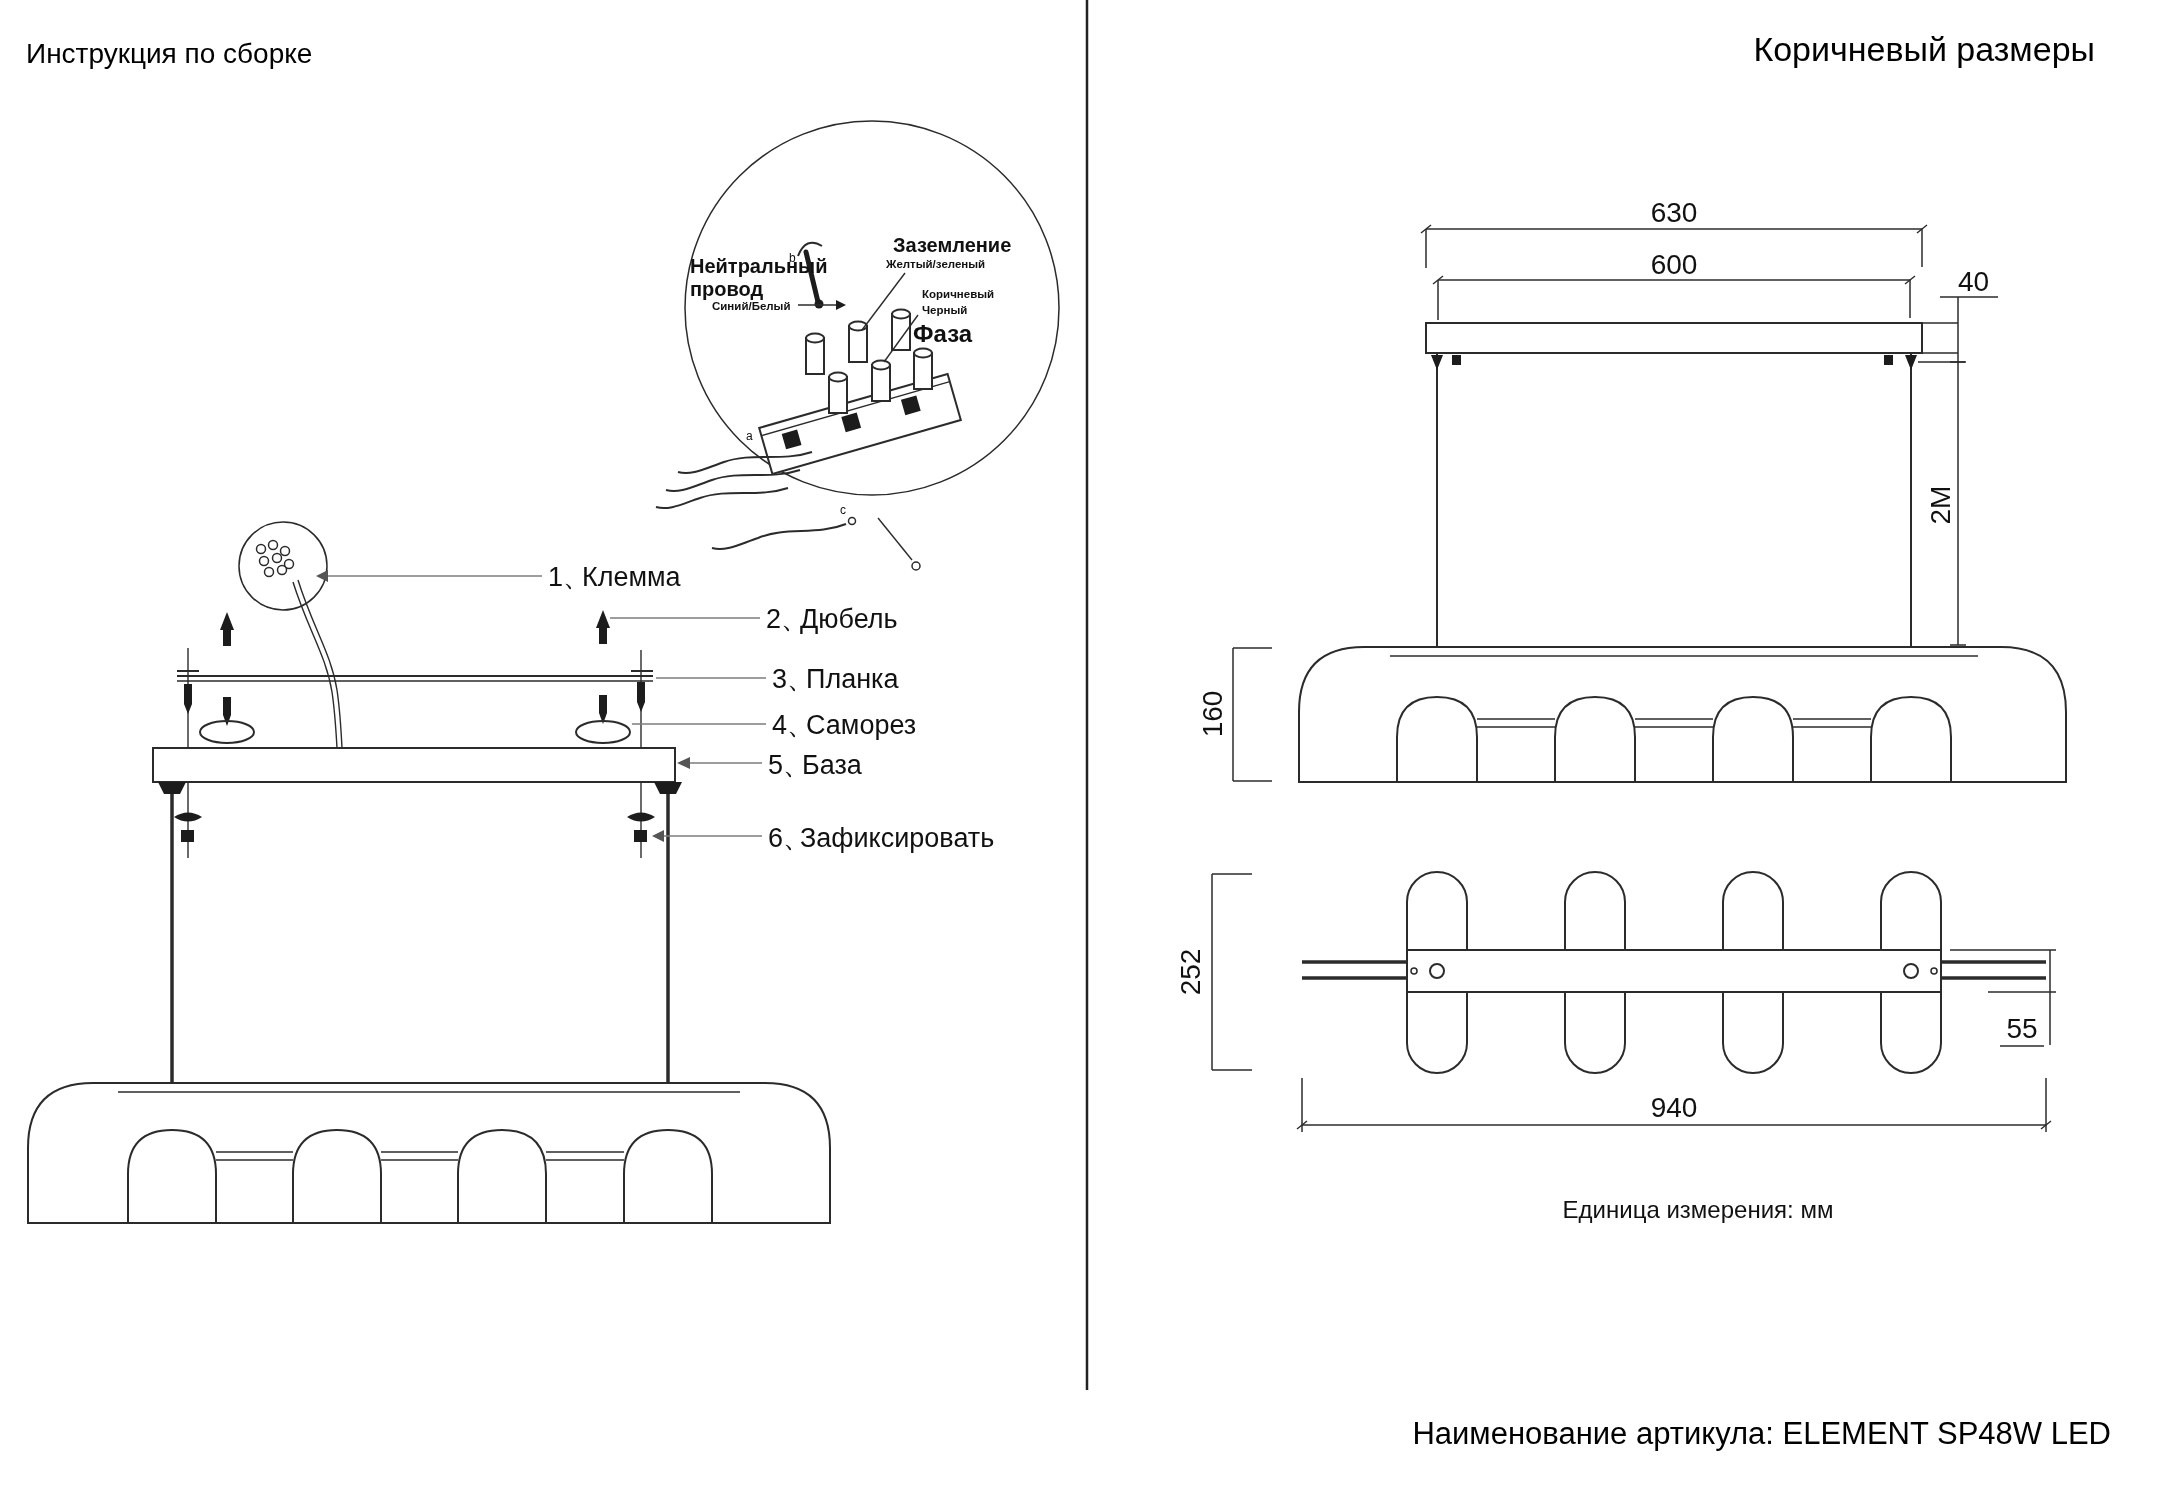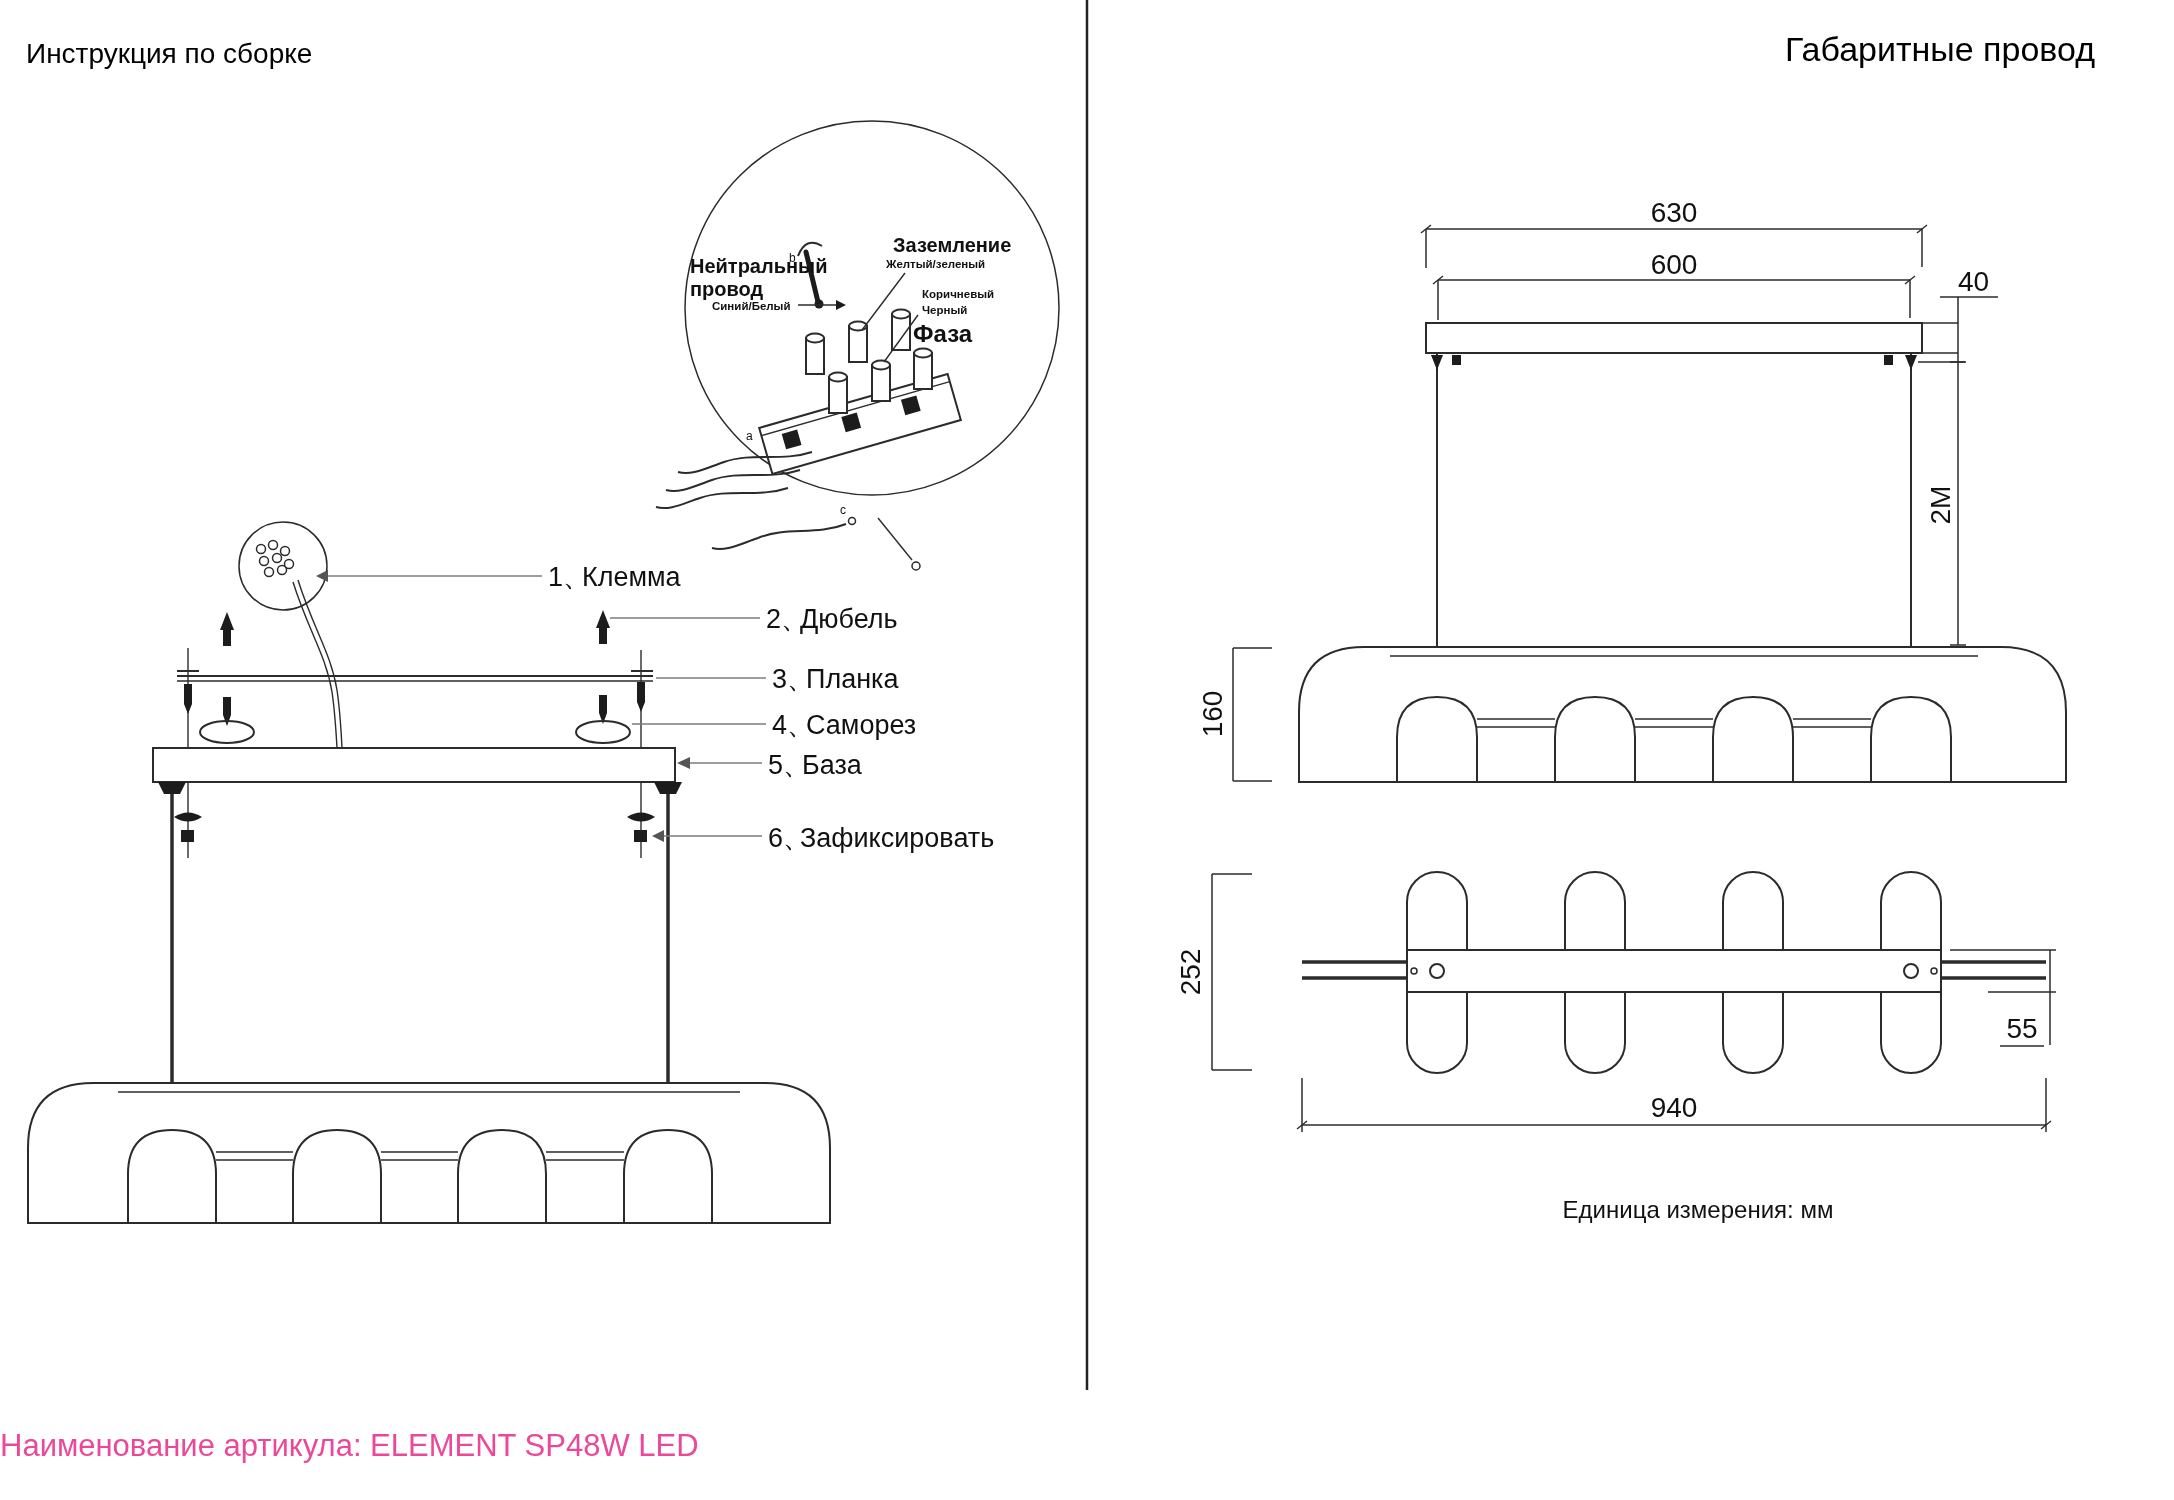--- a/index.html
+++ b/index.html
@@ -1,20 +1,20 @@
 <!DOCTYPE html>
 <html><head>
 <meta charset="utf-8">
 <style>
   html,body{margin:0;padding:0;background:#ffffff;}
   body{font-family:"Liberation Sans","DejaVu Sans",sans-serif;color:#111;}
   .page{position:relative;width:2111px;height:1500px;background:#fff;overflow:hidden;}
   .title-left{position:absolute;left:26px;top:38px;font-size:28px;color:#000;}
   .title-right{position:absolute;right:16px;top:30px;font-size:34px;color:#000;}
-  .footer-line{position:absolute;left:0;right:0;top:1416px;text-align:left;font-size:31px;color:#ec4899;margin-top:12px;}
+  .footer-line{position:absolute;left:0;right:0;top:1416px;text-align:right;font-size:31px;color:#000000;}
   svg{position:absolute;left:0;top:0;}
   svg text{font-family:"Liberation Sans","DejaVu Sans",sans-serif;fill:#111;}
   .part-num,.part-label{font-size:27px;}
   .dim{font-size:28px;}
   .units{font-size:24px;}
   .wd-main{font-size:20px;font-weight:600;}
   .wd-tiny{font-size:11.5px;font-weight:bold;}
   .wd-phase{font-size:24px;font-weight:600;}
   .wd-letter{font-size:12px;}
   .ln{stroke:#2b2b2b;stroke-width:2;fill:none;}
@@ -25,21 +25,21 @@
   .leader{stroke:#7d7d7d;stroke-width:1.6;fill:none;}
   .blk{fill:#1c1c1c;stroke:none;}
   .dimln{stroke:#2b2b2b;stroke-width:1.5;fill:none;}
 </style>
 </head>
 <body>
 
 <div class="page">
 
   <div class="title-left">Инструкция по сборке</div>
-  <div class="title-right">Габаритные провод</div>
+  <div class="title-right">Коричневый размеры</div>
 
   <svg width="2174" height="1390" viewBox="0 0 2174 1390">
 
     <line x1="1087" y1="0" x2="1087" y2="1390" stroke="#222" stroke-width="2.5"></line>
 
     <g>
       <circle cx="872" cy="308" r="187" class="shape-thin"></circle>
 
       <g transform="rotate(-16 860 424)">
         <rect x="762" y="400" width="196" height="48" class="shape"></rect>

